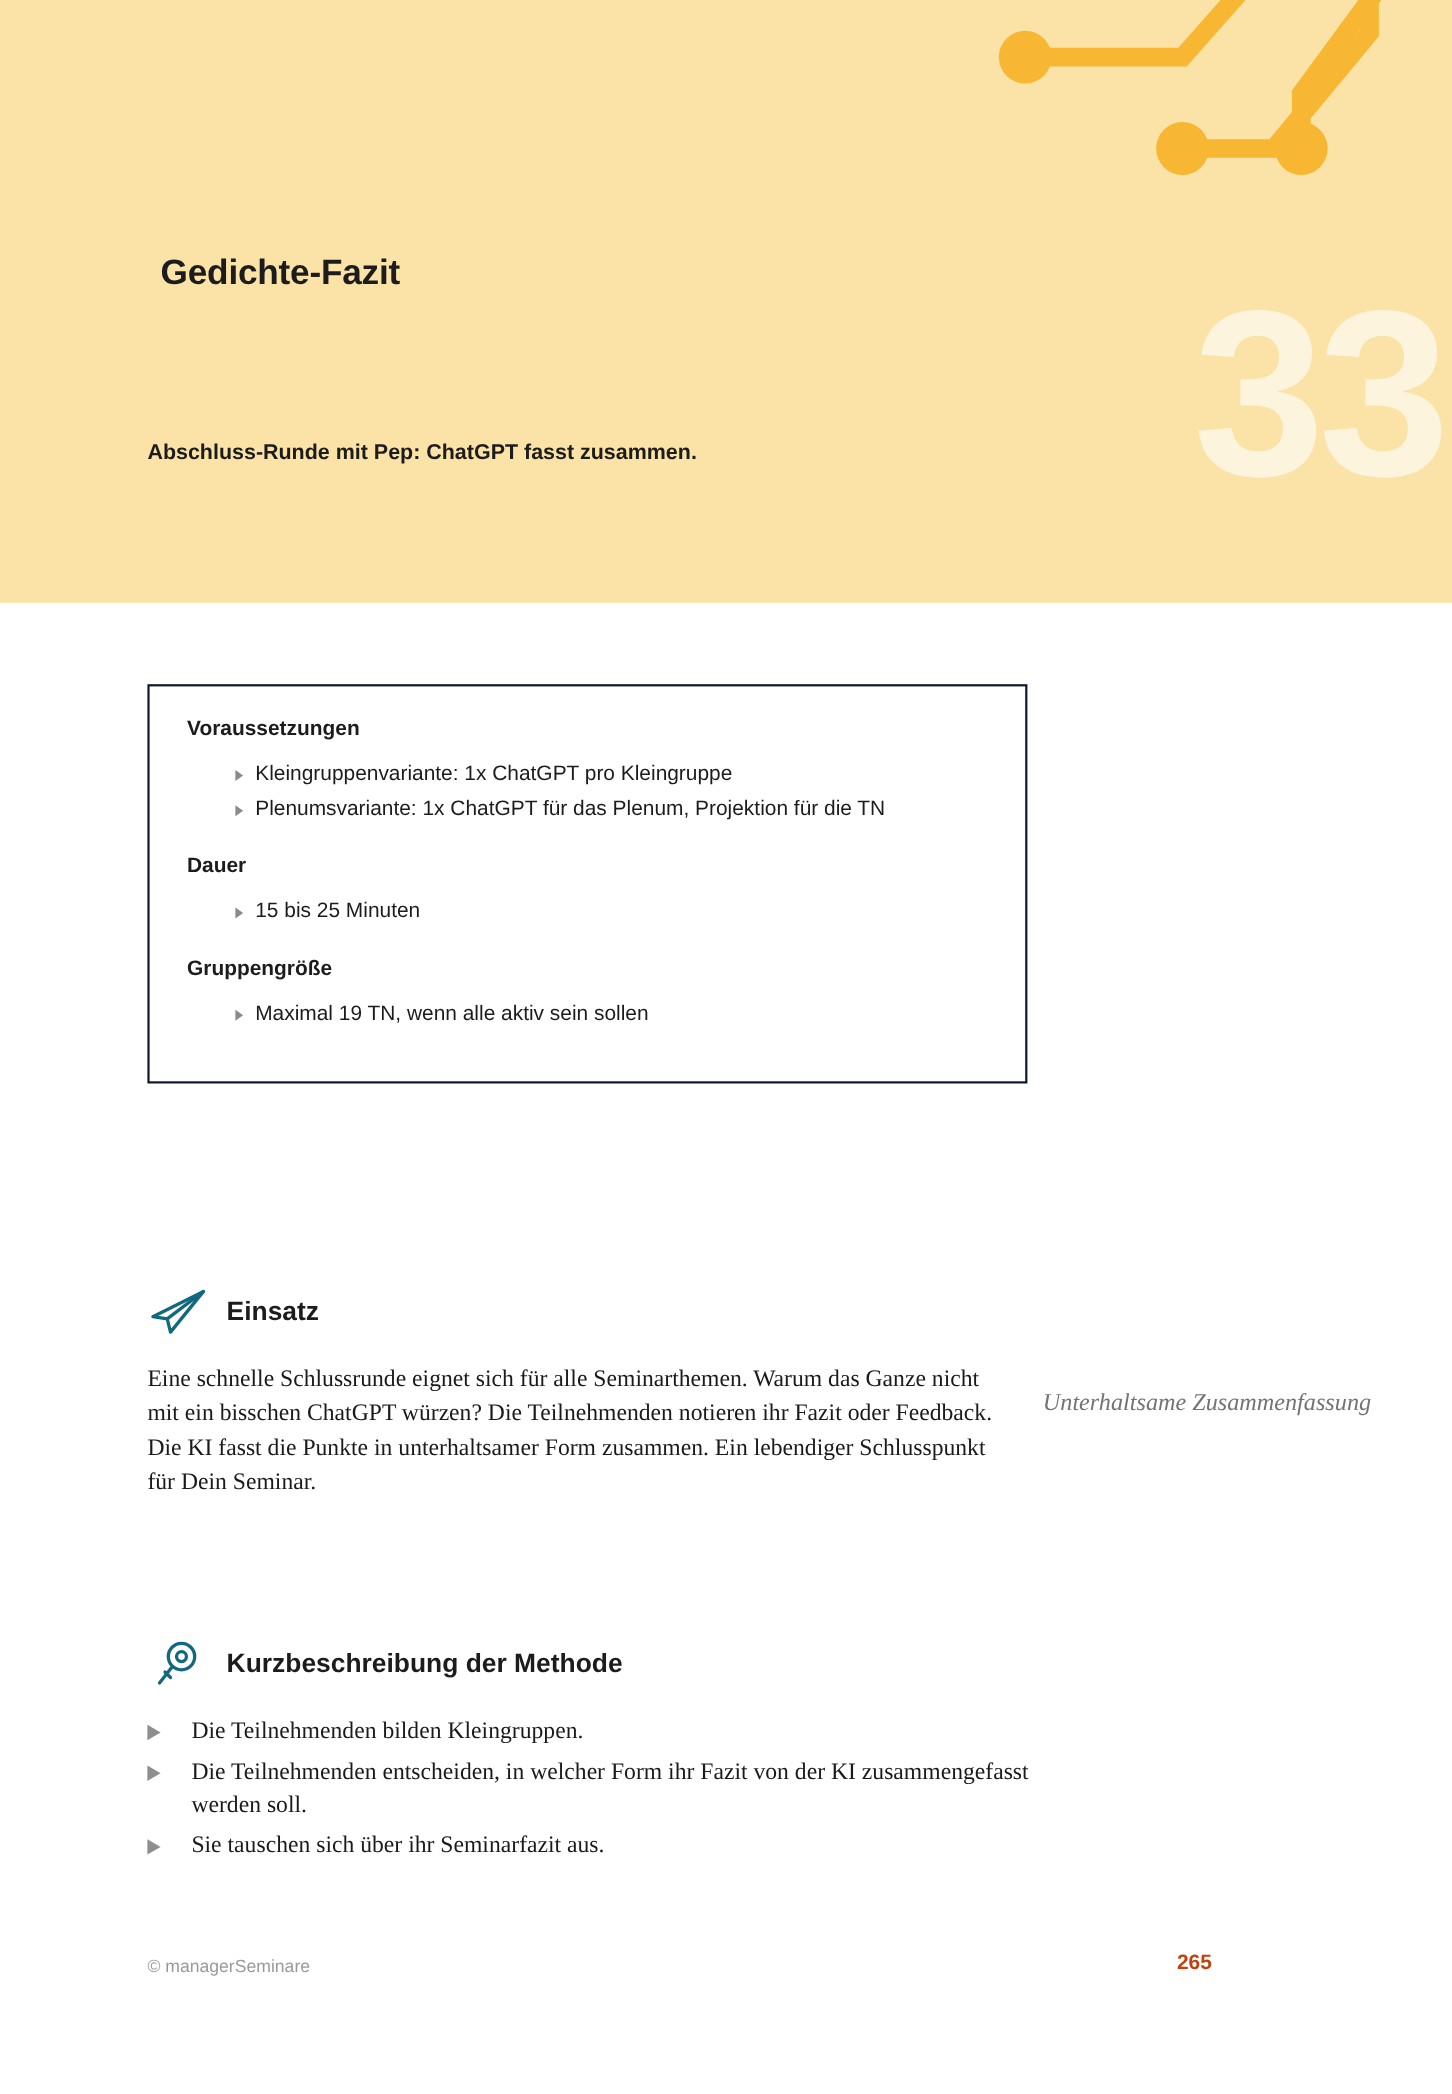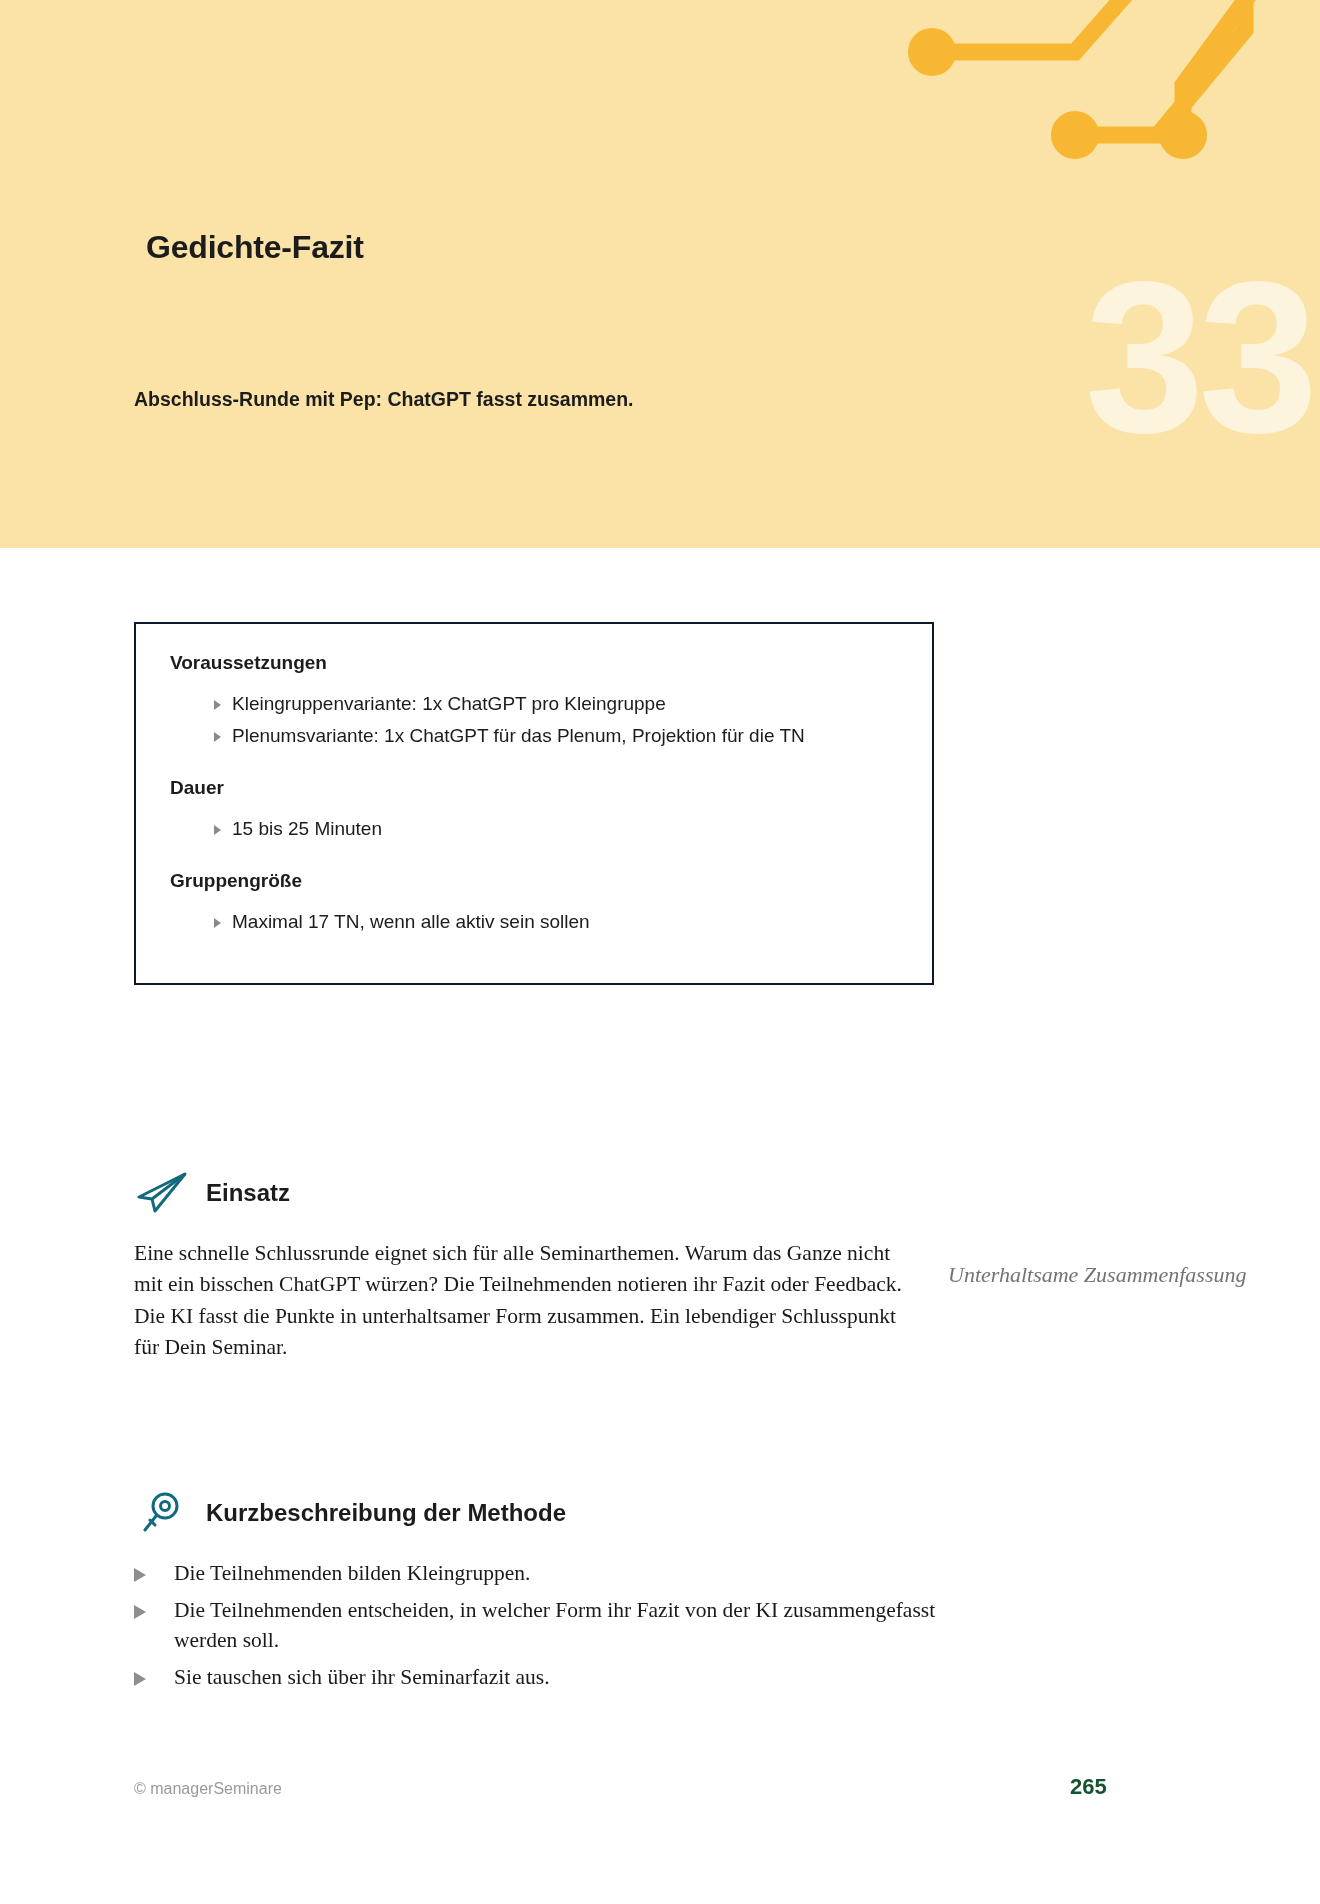--- a/index.html
+++ b/index.html
@@ -56,21 +56,21 @@
     font-family: "Liberation Sans", sans-serif;
     font-weight: bold;
     font-size: 32px;
     color: #1c1c1c;
     letter-spacing: -0.2px;
   }
 
   .page-subtitle {
     position: absolute;
     left: 134px;
-    top: 388px;
+    top: 400px;
     font-family: "Liberation Sans", sans-serif;
     font-weight: bold;
     font-size: 19.5px;
     color: #1c1c1c;
   }
 
   
   .info-box {
     position: absolute;
     left: 134px;
@@ -200,22 +200,22 @@
     font-family: "Liberation Sans", sans-serif;
     font-size: 16px;
     color: #9a9a9a;
   }
   .footer-page {
     position: absolute;
     left: 1070px;
     top: 1774px;
     font-family: "Liberation Sans", sans-serif;
     font-weight: bold;
-    font-size: 22px;
-    color: #14532d;
+    font-size: 19px;
+    color: #c2410c;
     text-align: center;
   }
 </style>
 </head>
 <body>
 
 <div class="header-band">
 
   <svg class="circuit" viewBox="0 0 420 240">
     <g fill="none" stroke="#f7b733" stroke-width="17" stroke-linecap="butt">
@@ -252,21 +252,21 @@
     <li>
       <span class="tri"></span>
       <span>15 bis 25 Minuten</span>
     </li>
   </ul>
 
   <div class="info-heading spaced">Gruppengröße</div>
   <ul class="info-list">
     <li>
       <span class="tri"></span>
-      <span>Maximal 17 TN, wenn alle aktiv sein sollen</span>
+      <span>Maximal 19 TN, wenn alle aktiv sein sollen</span>
     </li>
   </ul>
 </div>
 
 <div class="section" style="top: 1170px;">
   <div class="section-head">
     <span class="sec-icon">
       <svg width="54" height="44" viewBox="0 0 54 44">
         <g fill="none" stroke="#12697d" stroke-width="3" stroke-linejoin="round">
           <path d="M4 26 L50 3 L20 40 L17 28 Z"></path>

